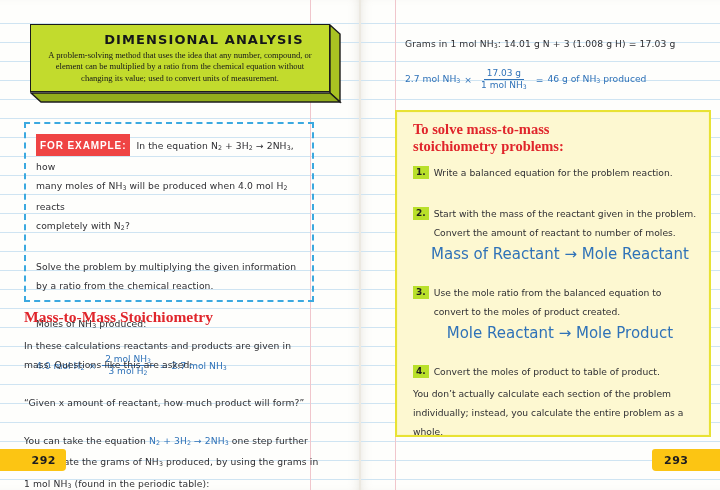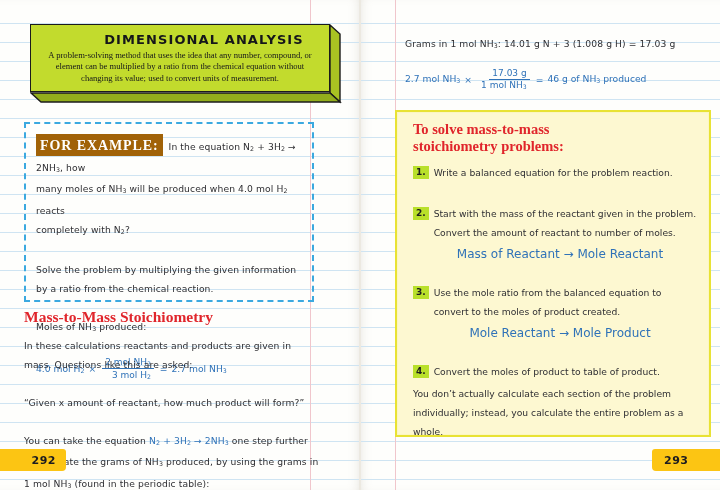--- a/index.html
+++ b/index.html
@@ -34,28 +34,28 @@
      border:1.4px solid #1b1b1b;box-sizing:border-box;
      display:flex;flex-direction:column;align-items:center;justify-content:center;padding:4px 10px;}
   #def-box .extrude{position:absolute;left:0;top:0;width:312px;height:80px;}
   #def-box svg{position:absolute;left:0;top:0;}
   #def-title{font-family:"DejaVu Sans", sans-serif;font-weight:700;font-size:13px;letter-spacing:1.1px;color:#15161a;margin-bottom:3px;text-align:center;margin-left:48px;}
   #def-text{font-family:"Liberation Serif", serif;font-size:8.6px;line-height:11.6px;color:#15161a;text-align:center;}
 
   
   #example-box{position:absolute;left:24px;top:122px;width:290px;height:180px;
      border:2px dashed #3ba9e0;box-sizing:border-box;padding:10px 10px 0 10px;}
-  .fe-tag{display:inline-block;background:#a16207;color:#ffffff;font-family:Liberation Serif, serif;
-     font-weight:700;font-size:14px;letter-spacing:.9px;padding:1.5px 4px 1.5px 4px;vertical-align:baseline;}
+  .fe-tag{display:inline-block;background:#ef4444;color:#ffffff;font-family:Liberation Sans, sans-serif;
+     font-weight:700;font-size:10px;letter-spacing:.9px;padding:1.5px 4px 1.5px 4px;vertical-align:baseline;}
   .para{margin:0 0 0 0;}
   .gap{height:19px;}
 
   
   .eq{display:flex;align-items:center;font-family:"DejaVu Sans", sans-serif;font-size:9.2px;color:#2f72b8;gap:4px;}
-  .frac{display:inline-flex;flex-direction:column;align-items:flex-end;margin:0 2px;}
+  .frac{display:inline-flex;flex-direction:column;align-items:center;margin:0 2px;}
   .frac .num{padding:0 3px 0.5px 3px;border-bottom:1.3px solid #2f72b8;font-size:9px;}
   .frac .den{padding:0.5px 3px 0 3px;font-size:9px;}
   sub{font-size:.68em;vertical-align:-0.22em;}
 
   
   #m2m-head{position:absolute;left:24px;top:308px;font-size:15.5px;}
   #m2m-body{position:absolute;left:24px;top:336px;width:296px;}
 
   
   #grams-line{position:absolute;left:44px;top:34px;width:300px;}
@@ -63,21 +63,21 @@
 
   
   #steps-box{position:absolute;left:34px;top:110px;width:316px;height:327px;
      background:#fdf8d1;border:2.5px solid #e8e234;box-sizing:border-box;padding:9px 12px 0 16px;
      box-shadow:0 0 0 1px #fcf6c2 inset;}
   #steps-title{font-family:"Liberation Serif", serif;color:#e0252b;font-weight:700;font-size:14.5px;line-height:16.5px;margin-bottom:9px;}
   .step{display:flex;gap:5px;margin-bottom:3px;}
   .step-num{flex:0 0 auto;background:#b9e02a;color:#1d1d1d;font-family:"DejaVu Sans", sans-serif;font-weight:700;
      font-size:9px;line-height:11px;padding:1px 3px;height:11px;margin-top:3px;}
   .step-txt{font-family:"DejaVu Sans", sans-serif;font-size:9.2px;line-height:19px;color:#2f2f33;}
-  .arrow-line{font-family:"DejaVu Sans", sans-serif;font-size:12px;line-height:19px;color:#2f72b8;text-align:center;padding-left:10px;}
+  .arrow-line{font-family:"DejaVu Sans", sans-serif;font-size:15px;line-height:19px;color:#2f72b8;text-align:center;padding-left:10px;}
   #closing{font-family:"DejaVu Sans", sans-serif;font-size:9.2px;line-height:19px;color:#2f2f33;margin-top:2px;}
 
   
   .pg{position:absolute;bottom:19px;height:22px;background:#fcc513;display:flex;align-items:center;}
   .pg span{font-family:"DejaVu Sans", sans-serif;font-weight:700;font-size:11px;color:#1c1c20;letter-spacing:.5px;}
   #pg-left{left:-12px;width:68px;justify-content:flex-end;padding-right:10px;
      border-radius:0 3px 4px 0;}
   #pg-right{right:-12px;width:68px;justify-content:flex-start;padding-left:12px;
      border-radius:3px 0 0 4px;}
 </style>

